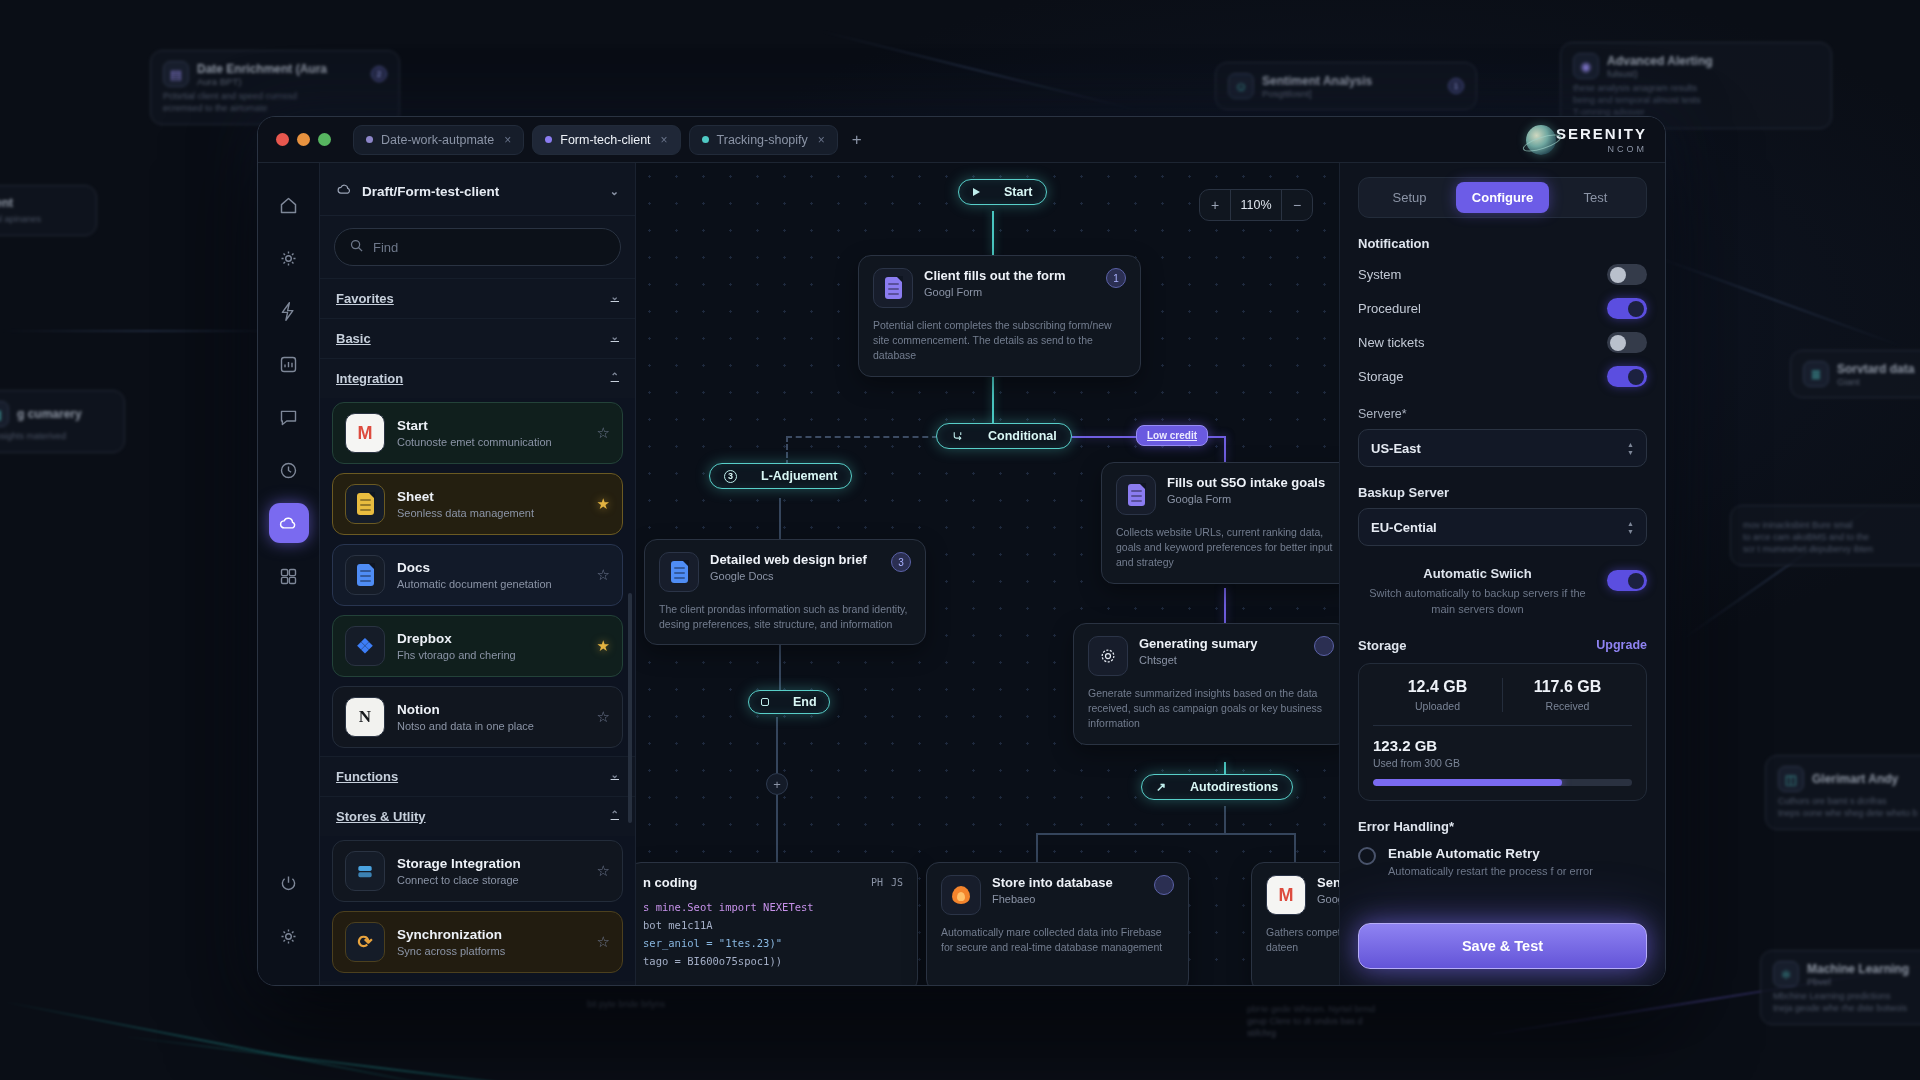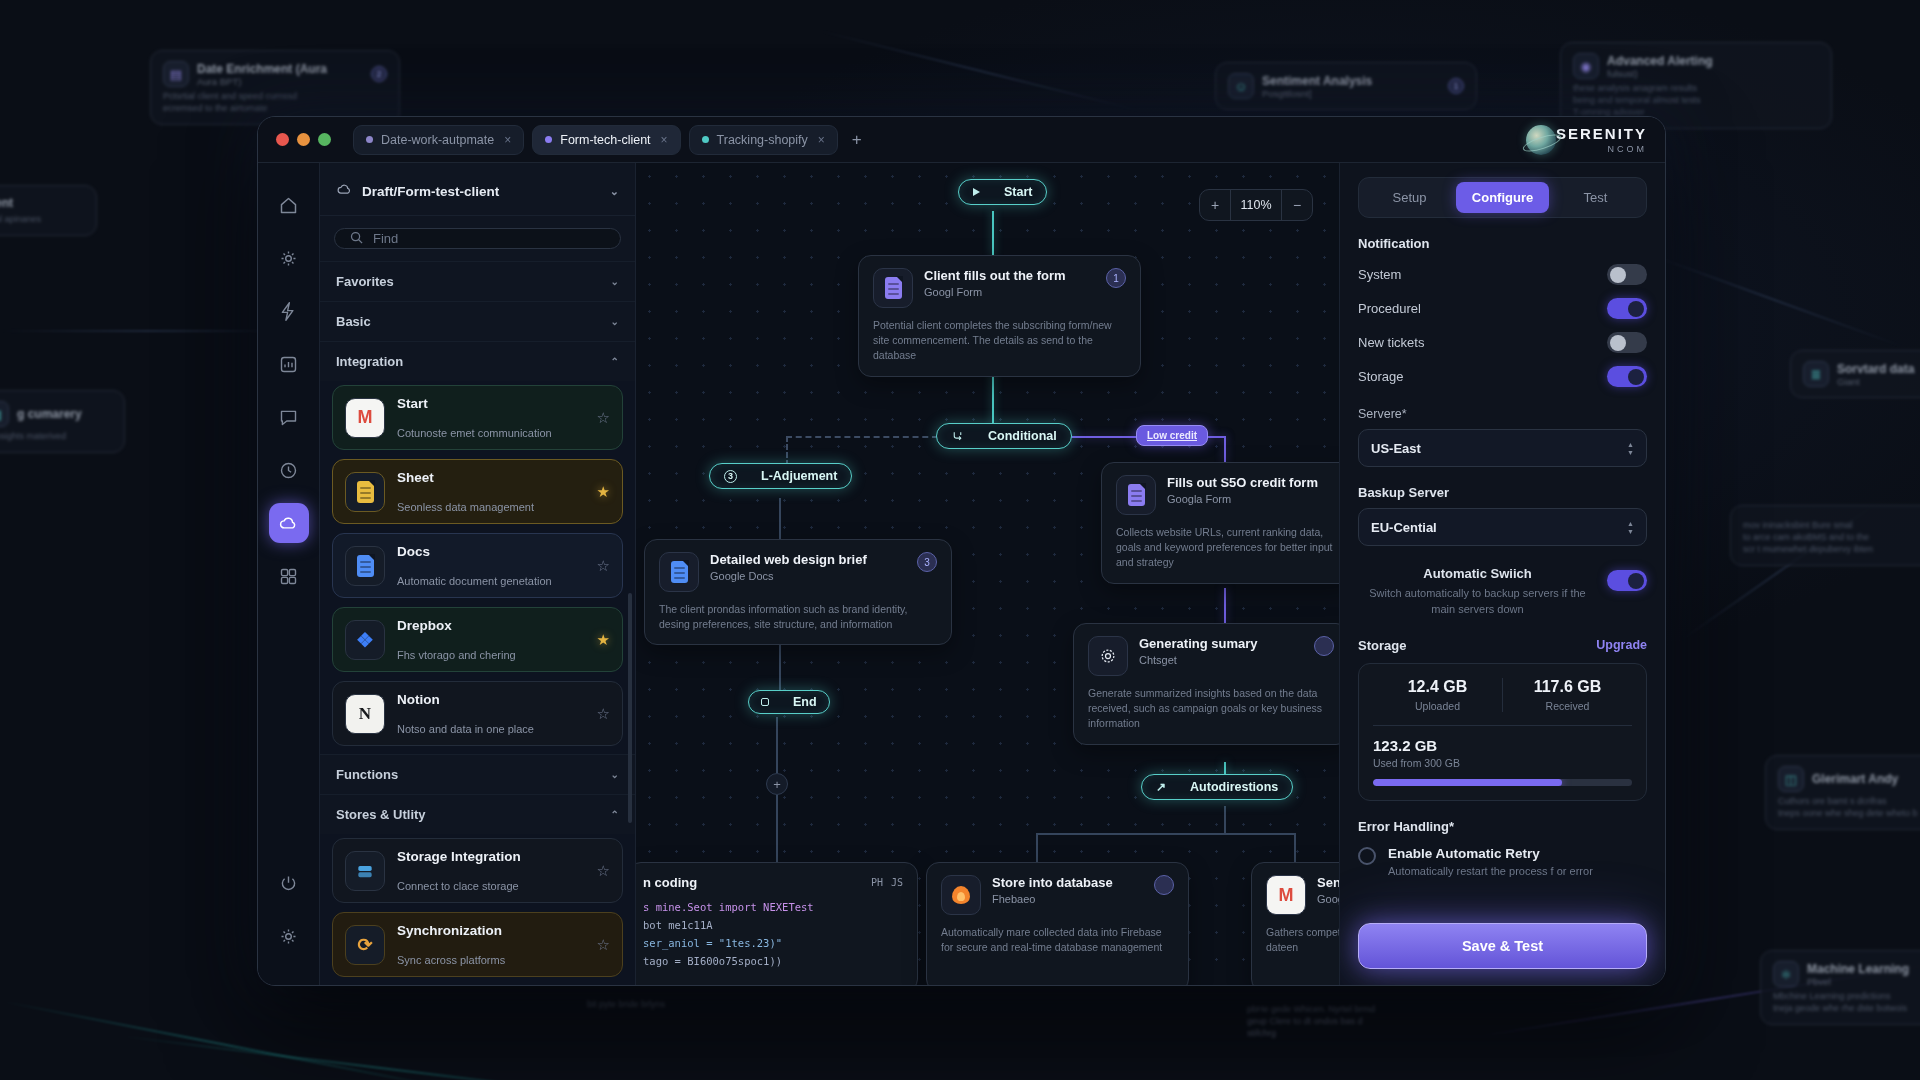--- a/index.html
+++ b/index.html
@@ -67,33 +67,33 @@
   
   .panel { width:316px; background:#0f1521; border-right:1px solid #1a2230; flex:none;
     display:flex; flex-direction:column; position:relative; overflow:hidden;}
   .psel { display:flex; align-items:center; gap:9px; padding:18px 16px 14px; color:#e6ebf3;
     font-size:13.5px; font-weight:bold; border-bottom:1px solid #18202e;}
   .psel .chev { margin-left:auto; color:#8b94a6; font-size:11px;}
   .psel .cic { color:#9aa3b5; }
   .search { margin:12px 14px; height:38px; border:1px solid #2a3342; border-radius:19px;
     background:#0c1119; display:flex; align-items:center; gap:9px; padding:0 14px;
     color:#6d7789; font-size:13px;}
-  .sec { display:flex; align-items:center; padding:12px 16px; font-size:13px; font-weight:bold;
-    color:#c7d0dc; border-top:1px solid #161e2b;}
+  .sec { display:flex; align-items:flex-start; padding:12px 16px; font-size:13px; font-weight:bold;
+    color:#c7d0dc; border-top:1px solid #161e2b;text-decoration:underline;}
   .sec .chev{ margin-left:auto; color:#7e8798; font-size:10px; }
   .cards { padding:4px 12px 8px; display:flex; flex-direction:column; gap:9px; background:#0d1320;}
   .icard { display:flex; align-items:center; gap:12px; border-radius:12px; padding:10px 12px;
     background:#11161f; border:1px solid #232c3a;}
   .icard.teal { background:#101f1d; border-color:#234239; }
   .icard.amber { background:#241f10; border-color:#6b5a22; }
   .icard.blue { background:#121a29; border-color:#283550; }
   .aicon { width:40px; height:40px; border-radius:10px; background:#151c28; border:1px solid #2a3342;
     display:flex; align-items:center; justify-content:center; flex:none; font-weight:bold;}
   .iname { font-size:13.5px; font-weight:bold; color:#edf1f7; }
-  .idesc { font-size:11px; color:#8b94a6; margin-top:16px;}
+  .idesc { font-size:11px; color:#8b94a6; margin-top:3px;}
   .star { margin-left:auto; font-size:15px; color:#6e7890; flex:none;}
   .star.filled { color:#e3b341; text-shadow:0 0 8px rgba(227,179,65,.6);}
   .pscroll { position:absolute; right:3px; top:430px; width:4px; height:230px;
     background:#27303f; border-radius:2px;}
 
   
   .canvas { flex:1; position:relative; overflow:hidden; background-color:#0a0f18;
     background-image:radial-gradient(circle, #1e293d 1.1px, transparent 1.3px);
     background-size:27px 27px; }
   .zoomctl { position:absolute; right:26px; top:26px; display:flex; align-items:center;
@@ -566,21 +566,21 @@
         <span>Conditional</span>
       </div>
 
       <div class="pbadge" style="left:500px;top:262px;text-decoration:underline;">Low credit</div>
 
       <div class="pill" style="left:73px;top:300px;">
         <span class="circ3">3</span>
         <span>L-Adjuement</span>
       </div>
 
-      <div class="node" style="left:8px;top:376px;width:308px;">
+      <div class="node" style="left:8px;top:376px;width:282px;">
         <div class="nhead">
           <span class="nicon">
               <span class="docg" style="background:#4f8df5;">
                 <span class="dl" style="top:6px;"></span>
                 <span class="dl" style="top:11px;"></span>
                 <span class="dl" style="top:16px;"></span>
               </span>
             </span>
           <div>
               <div class="ntitle">Detailed web design brief</div>
@@ -594,21 +594,21 @@
       <div class="node" style="left:465px;top:299px;width:252px;">
         <div class="nhead">
           <span class="nicon">
               <span class="docg" style="background:#8b7cf0;">
                 <span class="dl" style="top:6px;"></span>
                 <span class="dl" style="top:11px;"></span>
                 <span class="dl" style="top:16px;"></span>
               </span>
             </span>
           <div>
-              <div class="ntitle">Fills out S5O credit form</div>
+              <div class="ntitle">Fills out S5O intake goals</div>
                <div class="nsub">Googla Form</div>
             </div>
         </div>
         <div class="ndesc">Collects website URLs, current ranking data, goals and keyword preferences for better input and strategy</div>
       </div>
 
       <div class="node" style="left:437px;top:460px;width:276px;">
         <div class="nhead">
           <span class="nicon">
               <svg width="20" height="20" viewBox="0 0 24 24" fill="none" stroke="#e6ebf3" stroke-width="1.5">

